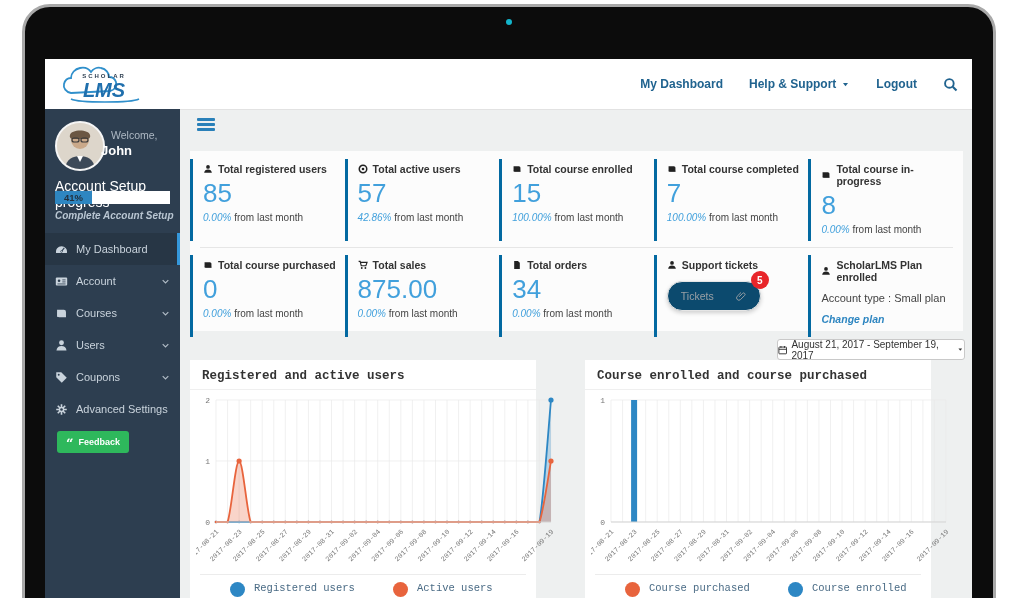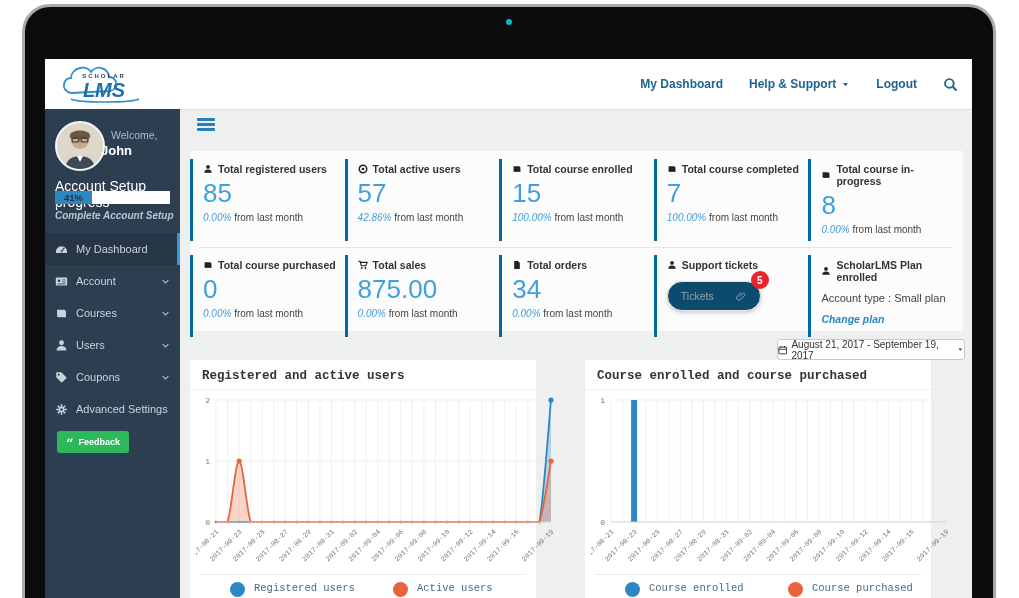--- a/index.html
+++ b/index.html
@@ -563,23 +563,23 @@
           <text text-anchor="end" font-size="7" fill="#777" transform="translate(254.03448275862067,140) rotate(-45)">2017-09-10</text>
           <text text-anchor="end" font-size="7" fill="#777" transform="translate(277.13793103448273,140) rotate(-45)">2017-09-12</text>
           <text text-anchor="end" font-size="7" fill="#777" transform="translate(300.2413793103448,140) rotate(-45)">2017-09-14</text>
           <text text-anchor="end" font-size="7" fill="#777" transform="translate(323.34482758620686,140) rotate(-45)">2017-09-16</text>
           <text text-anchor="end" font-size="7" fill="#777" transform="translate(358,140) rotate(-45)">2017-09-19</text>
           <rect x="40.103448275862064" y="8" width="6" height="122" fill="#2d87c4"></rect>
           <line x1="20" x2="355" y1="130" y2="130" stroke="#d5d5d5" stroke-width="1"></line>
         </svg>
       <div class="legend">
         <div class="legend-item">
+          <span class="legend-dot" style="background: rgb(232, 100, 61);"></span>
+          <span class="legend-label">Course purchased</span>
+        </div>
+        <div class="legend-item">
           <span class="legend-dot" style="background: rgb(45, 135, 196);"></span>
           <span class="legend-label">Course enrolled</span>
         </div>
-        <div class="legend-item">
-          <span class="legend-dot" style="background: rgb(232, 100, 61);"></span>
-          <span class="legend-label">Course purchased</span>
-        </div>
       </div>
     </div>
   </div>
 </div>
 
 </body></html>

